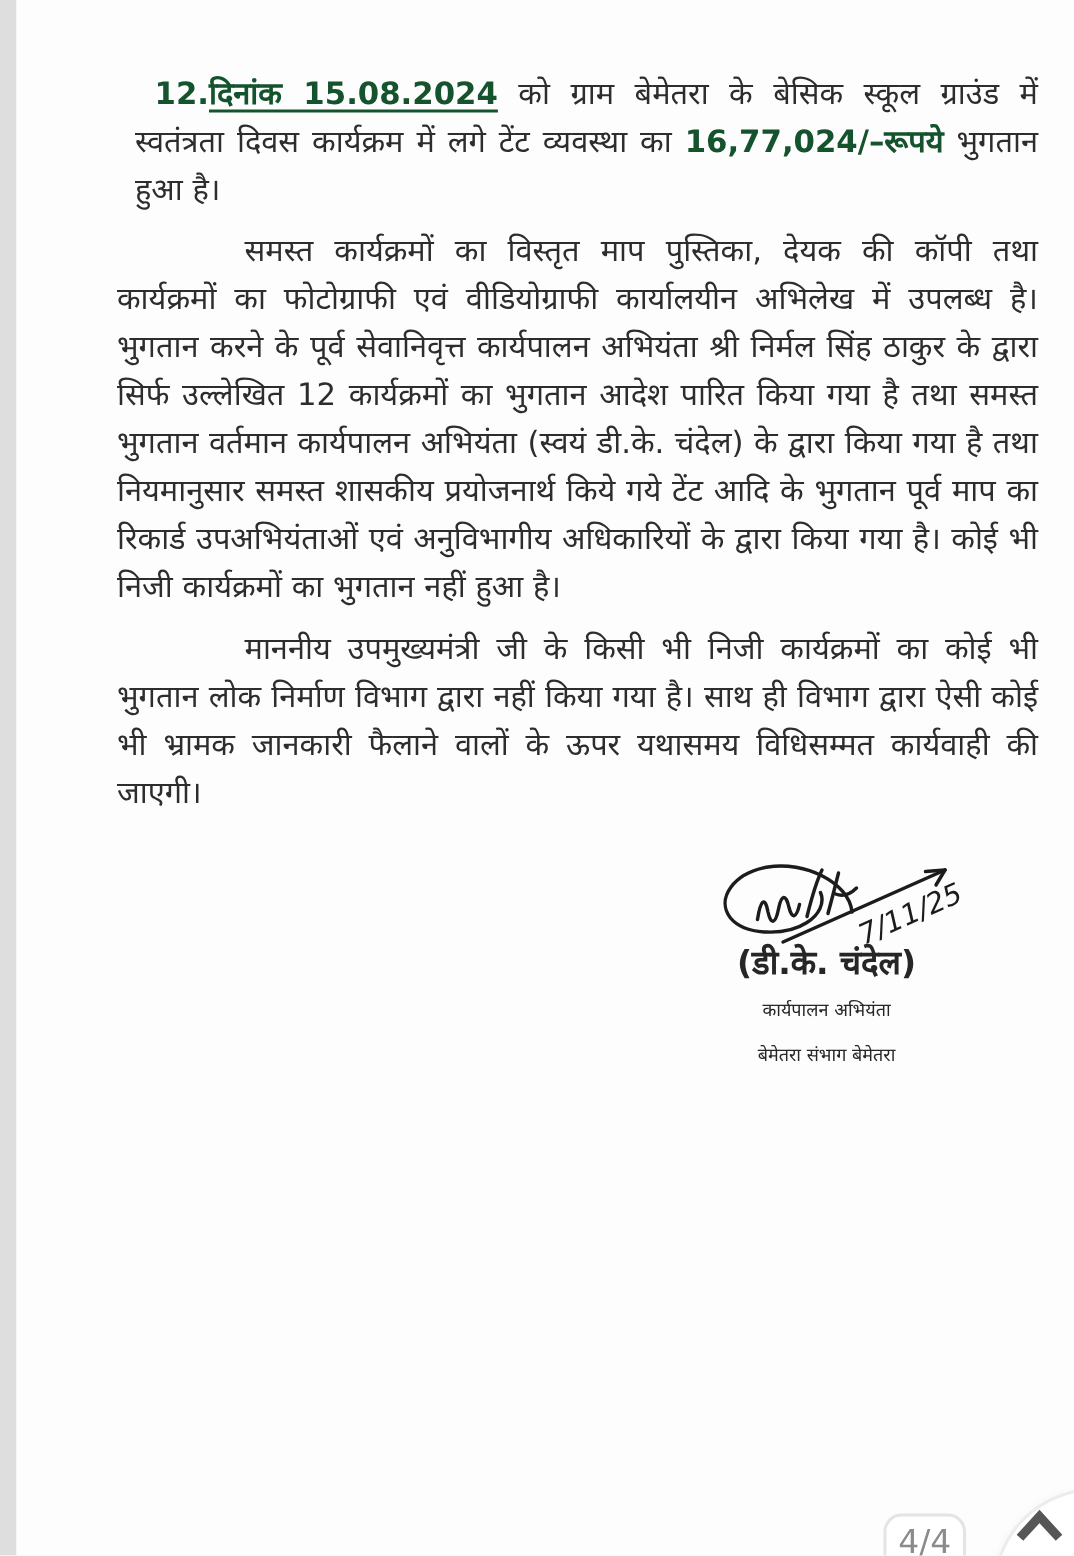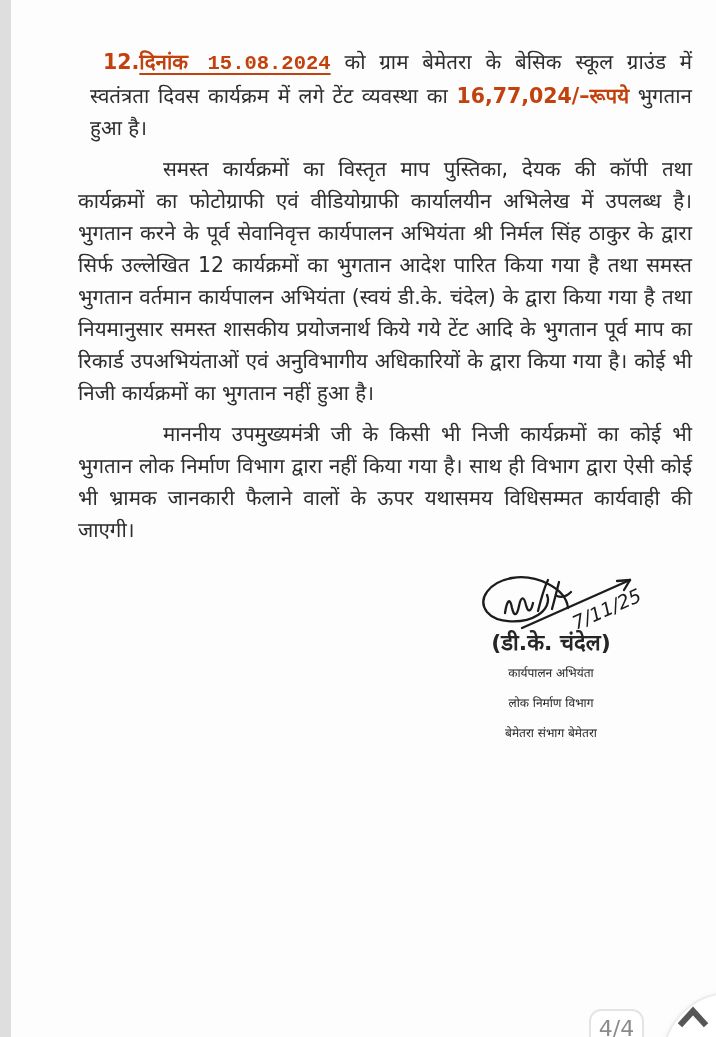--- a/index.html
+++ b/index.html
@@ -19,26 +19,25 @@
   .page { position:absolute; left:11px; top:0; right:0; bottom:0; background:#fdfdfd; }
 
   .content {
     position:absolute; left:67px; right:24px; top:46px;
     color:#2d2d2d; font-size:20.5px; line-height:32px;
     text-align:justify;
   }
   .para { margin:0 0 9px 0; }
   .item12 { margin-left:12px; text-indent:13px; }
   .indent { text-indent:85px; }
-  .bold { font-weight:bold; color:#c2410c; }
+  .bold { font-weight:bold; color:#14532d; }
   .u {
     text-decoration:underline;
     text-decoration-thickness:2px;
     text-underline-offset:4px;
-    font-family:Liberation Mono, monospace;
   }
 
   .sig-block {
     position:absolute; right:40px; top:566px; width:250px;
     text-align:center; color:#262626;
   }
   .sig-svg { display:block; width:200px; height:76px; margin:0 4px 0 auto; }
   .sig-name { font-size:22px; font-weight:bold; margin-top:-14px; line-height:30px; }
   .sig-line { font-size:12px; line-height:30px; }
   .sig-date-text {
@@ -90,21 +89,20 @@
           <path d="M85,30 c5,2 10,0 14,-4"></path>
 
           <path d="M50,62 L158,14"></path>
           <path d="M158,14 l-13,1"></path>
           <path d="M158,14 l-6,10"></path>
         </g>
         <text class="sig-date-text" x="104" y="64" transform="rotate(-24 104 64)">7/11/25</text>
       </svg>
       <div class="sig-name">(डी.के. चंदेल)</div>
       <div class="sig-line">कार्यपालन अभियंता</div>
-      <div class="sig-line">लोक निर्माण विभाग</div>
       <div class="sig-line">बेमेतरा संभाग बेमेतरा</div>
     </div>
 
   </div>
 
   <div class="page-pill">
     <span>4/4</span>
   </div>
 
   <div class="fab">

